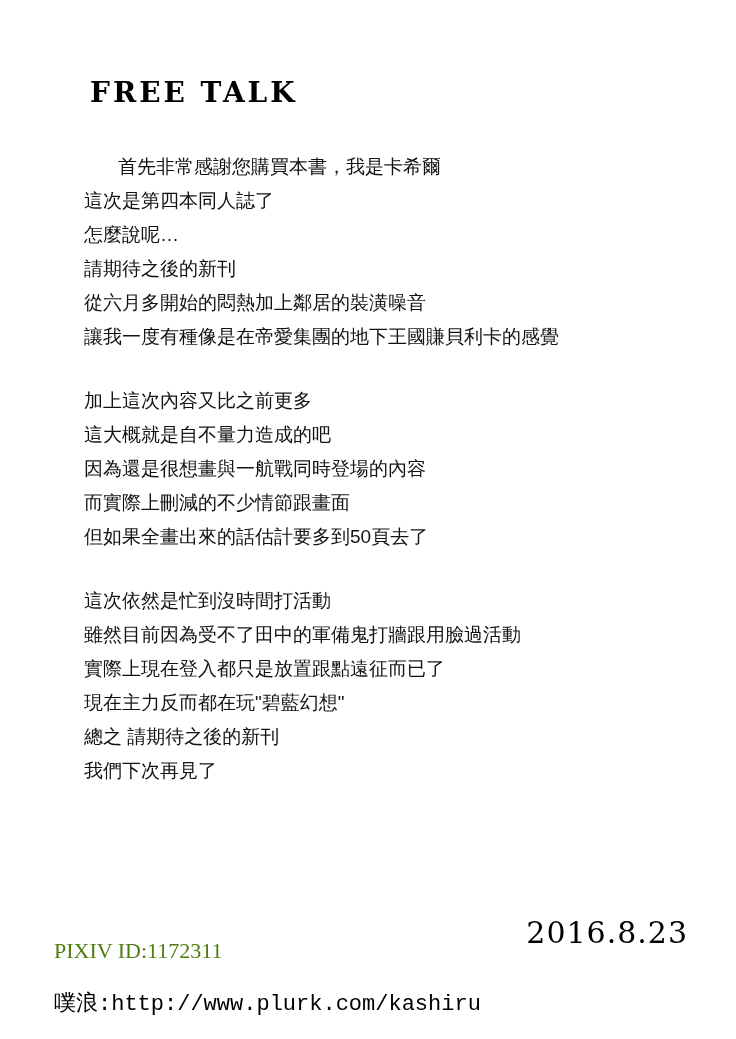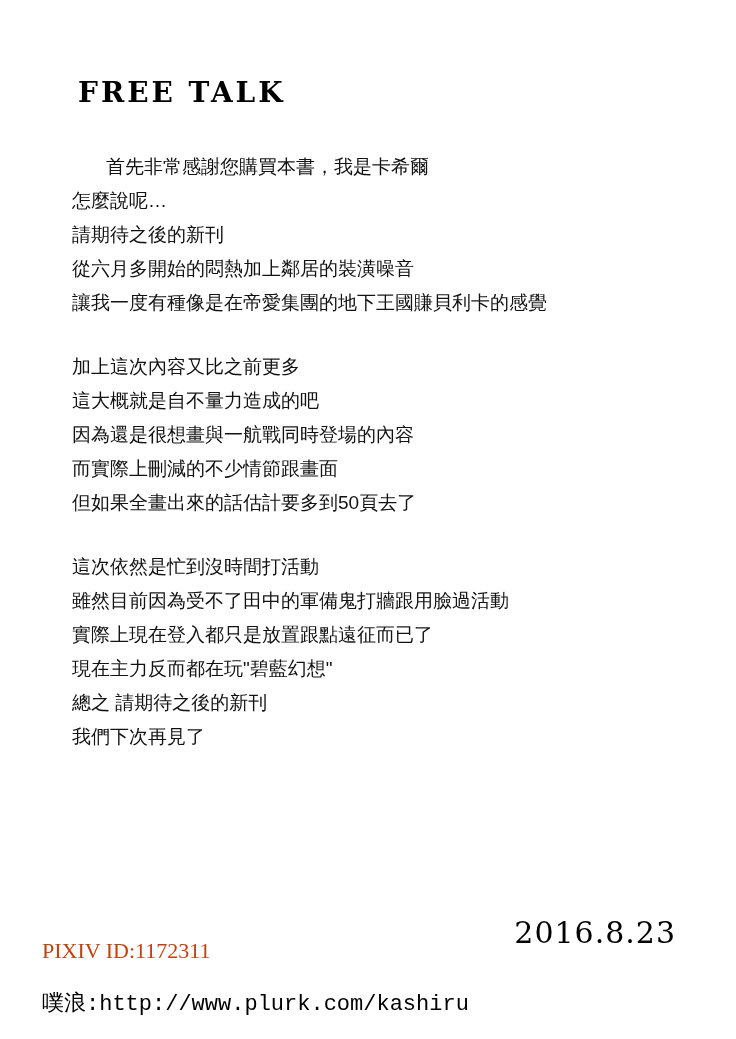--- a/index.html
+++ b/index.html
@@ -10,21 +10,21 @@
   body {
     width: 736px;
     height: 1039px;
     position: relative;
     font-family: "Liberation Serif", serif;
     color: #111111;
     overflow: hidden;
   }
   .page {
     position: absolute;
-    left: 0;
+    left: 12px;
     top: 0;
     width: 634px;
     height: 1039px;
     background: #ffffff;
   }
   .title {
     position: absolute;
     left: 78px;
     top: 76px;
     font-family: "DejaVu Serif", serif;
@@ -71,21 +71,21 @@
     font-size: 30px;
     letter-spacing: 1px;
     color: #000000;
   }
   .pixiv {
     position: absolute;
     left: 42px;
     top: 938px;
     font-family: "Liberation Serif", serif;
     font-size: 22px;
-    color: #c2410c;
+    color: #4d7c0f;
   }
   .plurk {
     position: absolute;
     left: 42px;
     top: 988px;
     font-family: Liberation Mono, monospace;
     font-size: 22px;
     color: #000000;
   }
 </style>
@@ -93,20 +93,21 @@
 <body>
 
 <div class="page">
 
   <div class="title">FREE  TALK</div>
 
   <div class="body-block">
 
     <div class="para">
       <div class="line indent">首先非常感謝您購買本書，我是卡希爾</div>
+      <div class="line">這次是第四本同人誌了</div>
       <div class="line">怎麼說呢…</div>
       <div class="line">請期待之後的新刊</div>
       <div class="line">從六月多開始的悶熱加上鄰居的裝潢噪音</div>
       <div class="line">讓我一度有種像是在帝愛集團的地下王國賺貝利卡的感覺</div>
     </div>
 
     <div class="para">
       <div class="line">加上這次內容又比之前更多</div>
       <div class="line">這大概就是自不量力造成的吧</div>
       <div class="line">因為還是很想畫與一航戰同時登場的內容</div>

